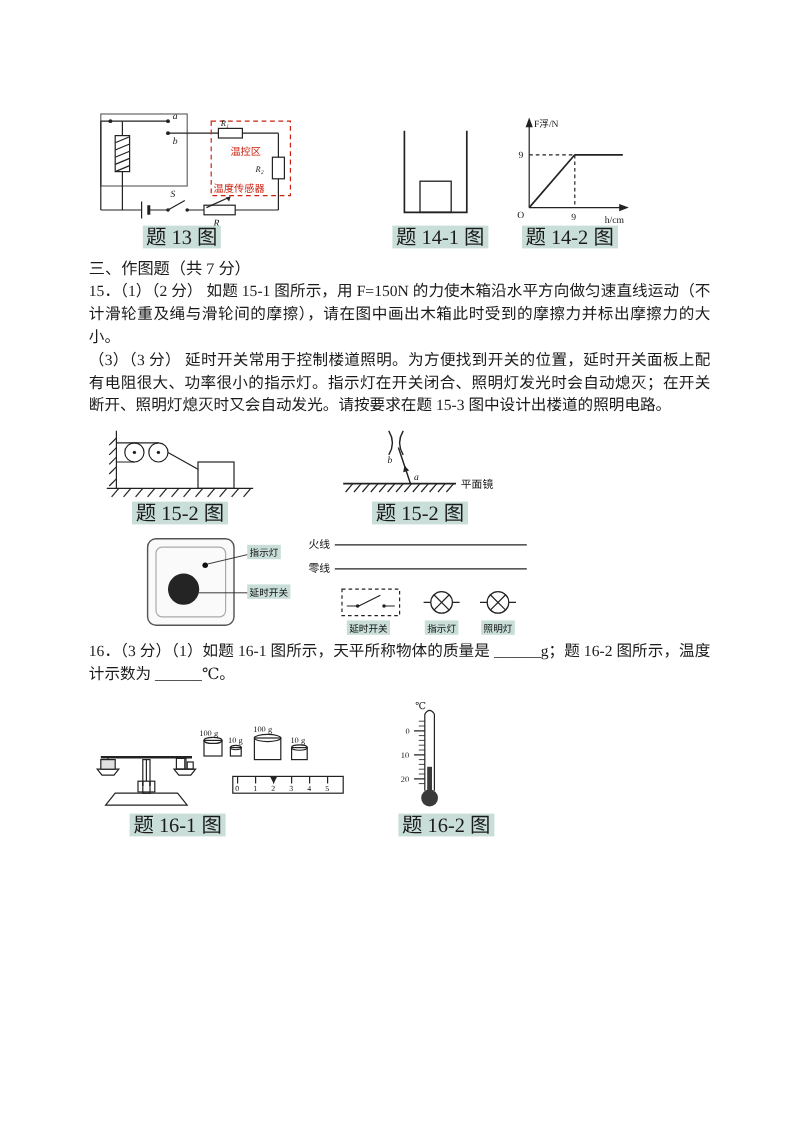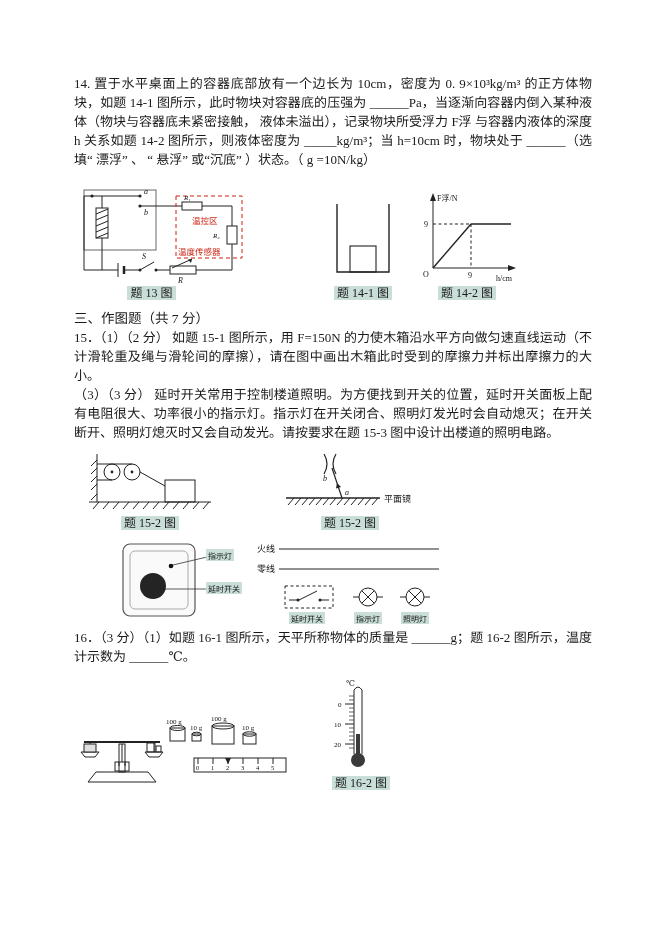--- a/index.html
+++ b/index.html
@@ -10,21 +10,21 @@
   p.q { margin:0; }
   h3.sec { font-size:13.5px; font-weight:normal; margin-top:9px; }
   .after-sec { margin-top:3px; }
   .figrow { display:flex; align-items:flex-end; }
   .row1 { margin-top:13px; }
   .row2 { margin-top:8px; }
   .row3 { margin-top:6px; }
   .row4 { margin-top:10px; }
   .q16 { margin-top:16px; }
   figure { margin:0; text-align:center; }
-  figcaption { font-size:12px; margin-top:2px; line-height:14px; }
+  figcaption { font-size:17px; margin-top:2px; line-height:14px; }
   .cap-hl { background:var(--highlight); padding:0 3px; }
   .f141 { margin-left:78px; }
   .f142 { margin-left:14px; }
   .f151 { margin-left:11px; }
   .f152 { margin-left:65px; }
   .f153-panel { margin-left:45px; }
   .f153 figcaption { text-align:left; padding-left:150px; }
   .f13 figcaption { padding-right:20px; }
   .f161 figcaption { padding-right:70px; }
   .f162 { margin-left:40px; }
@@ -32,21 +32,20 @@
   svg text { font-family:"Liberation Serif","DejaVu Serif",serif; }
   .red-label { fill:var(--red); }
   .hl-rect { fill:var(--highlight); }
 </style>
 </head>
 <body>
 
 <div class="page">
   <div class="content">
 
-    <p class="q">14. 置于水平桌面上的容器底部放有一个边长为 10cm，密度为 0. 9×10³kg/m³ 的正方体物块，如题 14-1 图所示，此时物块对容器底的压强为 ______Pa，当逐渐向容器内倒入某种液体（物块与容器底未紧密接触， 液体未溢出），记录物块所受浮力 F浮 与容器内液体的深度 h 关系如题 14-2 图所示，则液体密度为 _____kg/m³；当 h=10cm 时，物块处于 ______（选填“ 漂浮” 、 “ 悬浮” 或“沉底” ）状态。（ g =10N/kg）</p>
 
     <div class="figrow row1">
 
       <figure class="f13">
         <svg width="175" height="102" viewBox="0 0 175 102">
           <g fill="none" stroke="#222" stroke-width="1">
             <rect x="10" y="8" width="72" height="60" stroke="#666"></rect>
             <g>
               <rect x="22" y="26" width="12" height="30"></rect>
               <line x1="22" y1="32" x2="34" y2="27"></line>
@@ -305,20 +304,21 @@
           <text x="116" y="20" font-size="7" fill="#111">10 g</text>
           <text x="137" y="11" font-size="7" fill="#111">100 g</text>
           <text x="168" y="20" font-size="7" fill="#111">10 g</text>
           <text x="122" y="60" font-size="6.5" fill="#111">0</text>
           <text x="137" y="60" font-size="6.5" fill="#111">1</text>
           <text x="152" y="60" font-size="6.5" fill="#111">2</text>
           <text x="167" y="60" font-size="6.5" fill="#111">3</text>
           <text x="182" y="60" font-size="6.5" fill="#111">4</text>
           <text x="197" y="60" font-size="6.5" fill="#111">5</text>
         </svg>
+        <figcaption><span class="cap-hl">题 16-1 图</span></figcaption>
       </figure>
 
       <figure class="f162">
         <svg width="52" height="98" viewBox="0 0 52 98">
           <text x="14" y="10" font-size="8" fill="#111">℃</text>
           <g fill="none" stroke="#222" stroke-width="1">
             <path d="M22,14 Q26,8 30,14"></path>
             <line x1="22" y1="14" x2="22" y2="78"></line>
             <line x1="30" y1="14" x2="30" y2="78"></line>
             <line x1="13" y1="28" x2="22" y2="28"></line>

